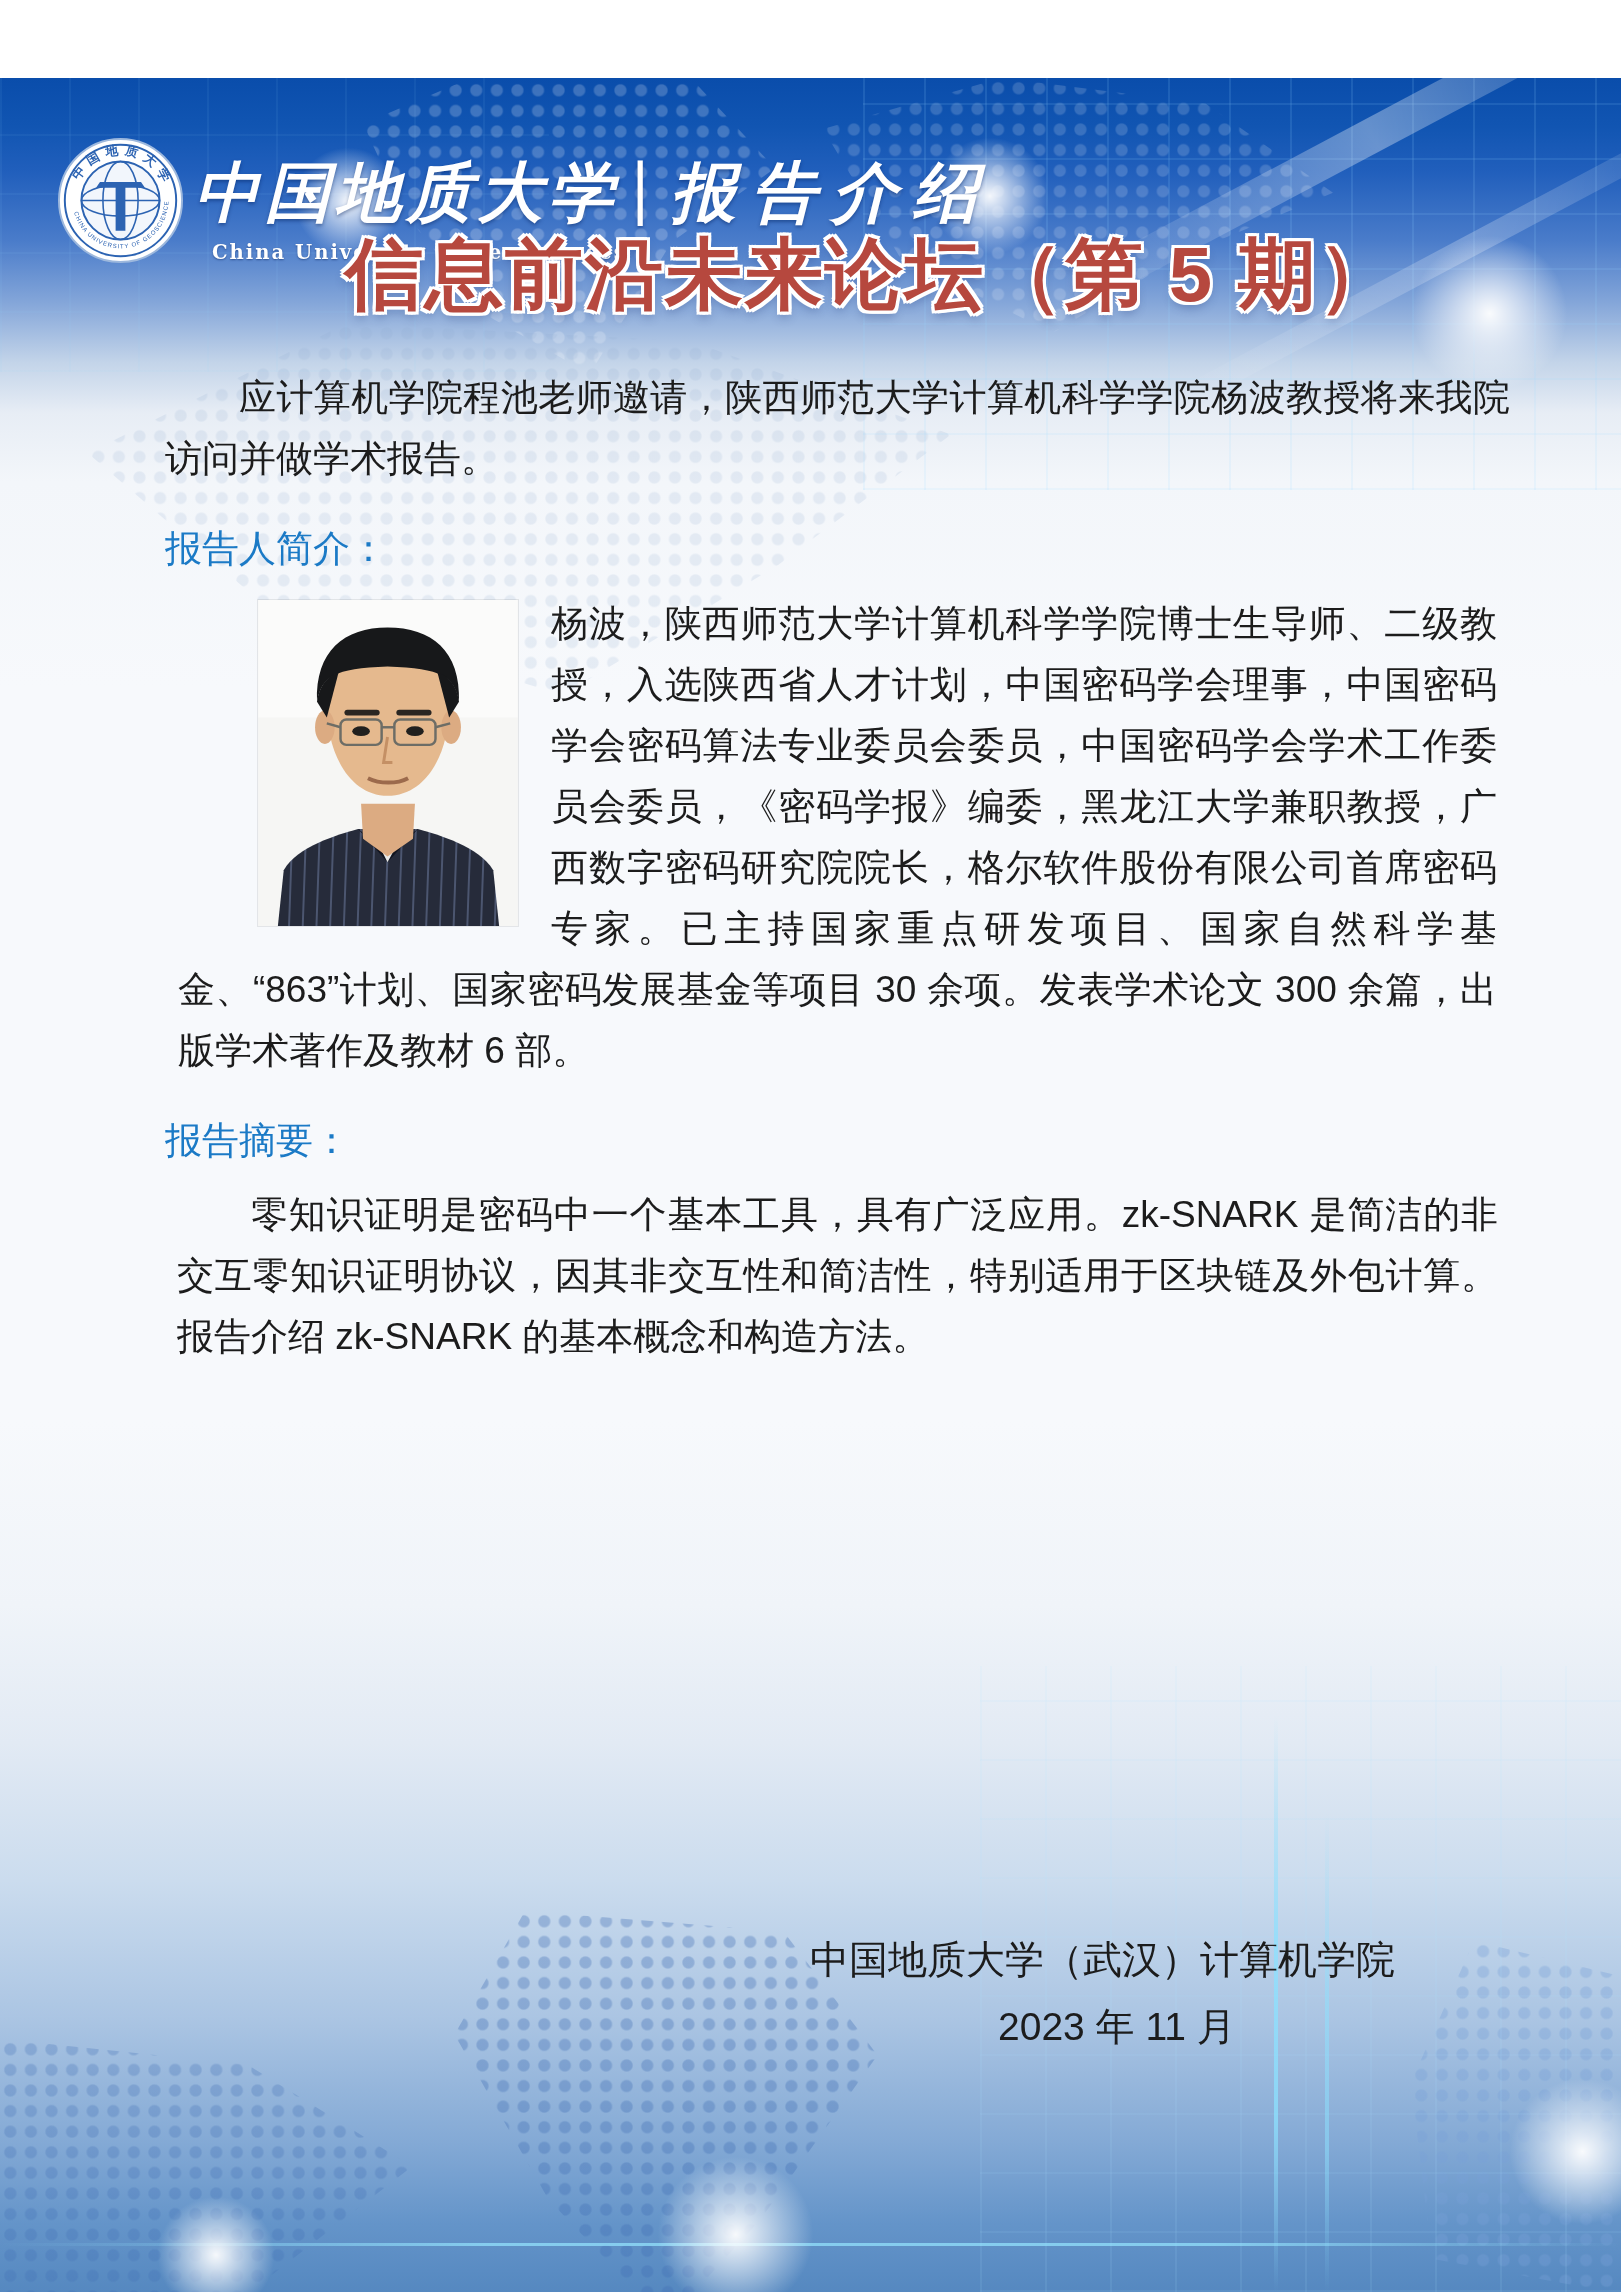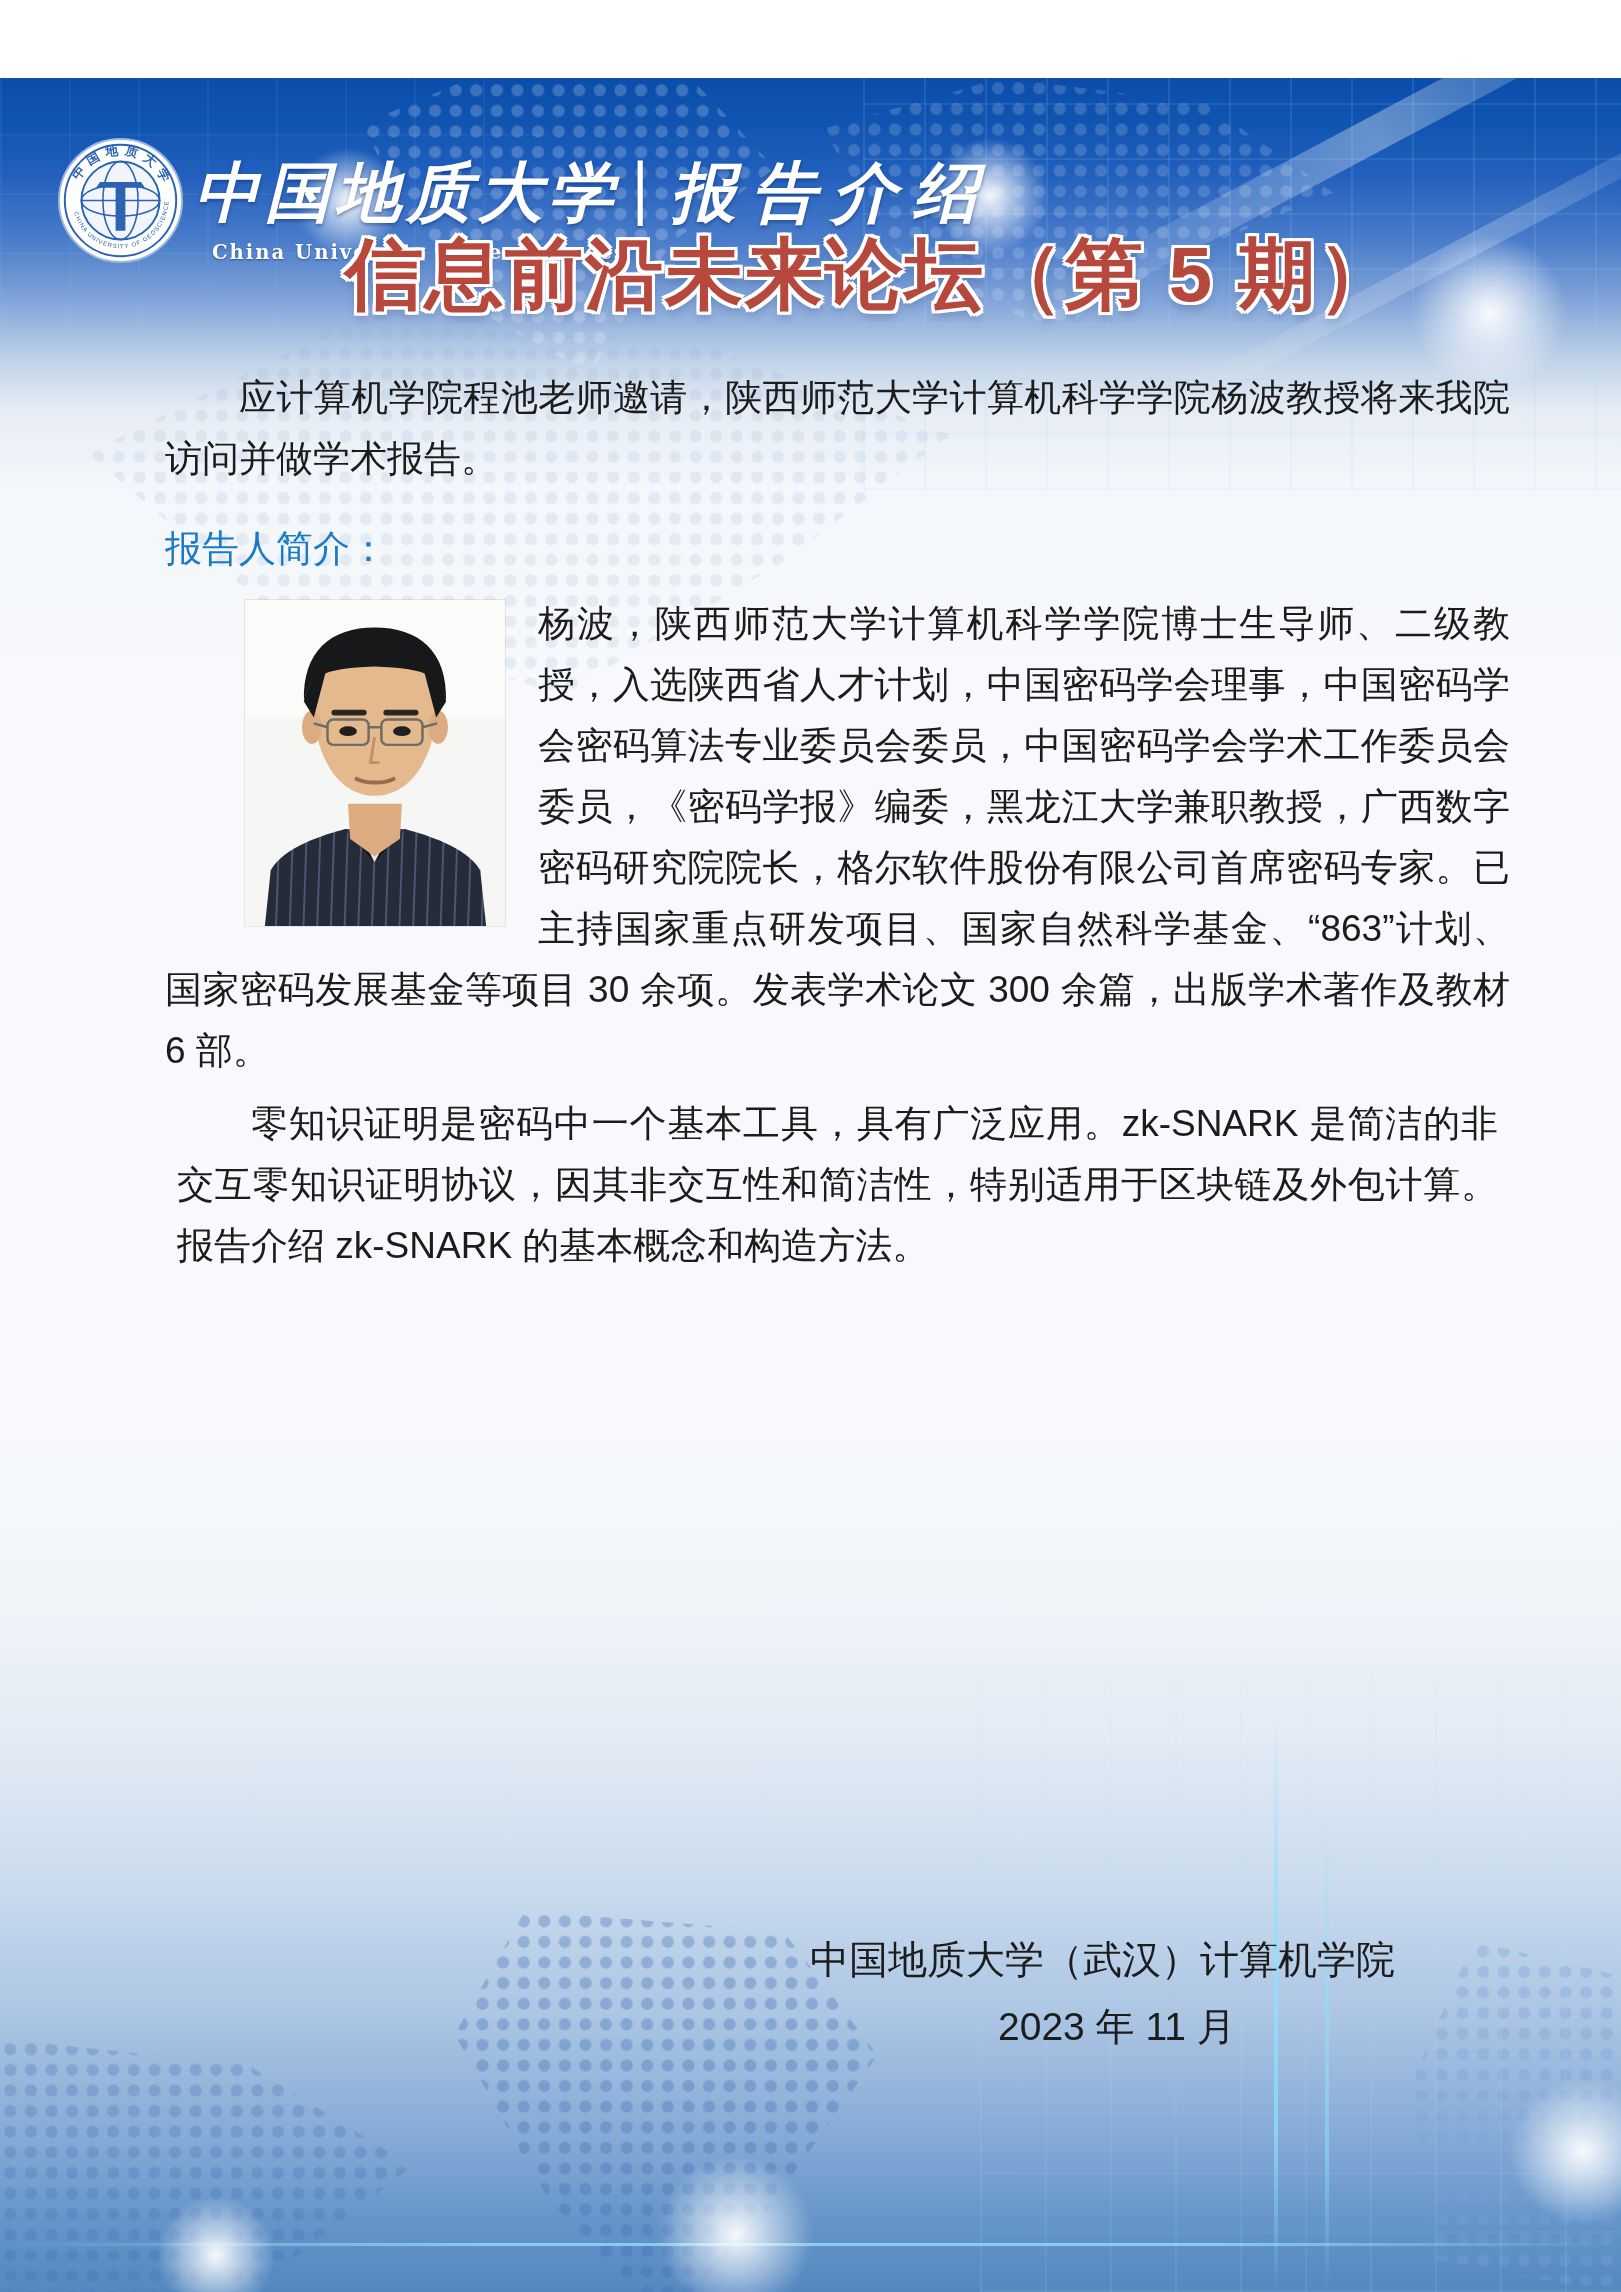--- a/index.html
+++ b/index.html
@@ -81,21 +81,21 @@
 
   
   .content{position:absolute;left:0;top:361px;width:1621px;padding:0 111px 0 165px;box-sizing:border-box;
     color:#1c1c1c;font-size:37px;line-height:61px;}
   .intro{margin:5.9px 0 13.7px 0;text-indent:2em;text-align:justify;}
   .info-list{margin:0;}
   .info-row{margin:0 0 3.9px 0;line-height:65px;white-space:nowrap;}
   .lbl{color:#1b7ac6;}
   .val{color:#1c1c1c;padding-left:13.7px;}
   .section-head{color:#1b7ac6;margin:29px 0 13.7px 0;line-height:61px;font-family:Liberation Serif, serif;}
-  .bio{margin:0;text-align:justify;}
+  .bio{margin:13px;text-align:justify;}
   .photo-wrap{float:left;width:260px;height:326px;margin:7.8px 33px 9.8px 80px;
     box-shadow:0 0 0 1px rgba(0,0,0,.08);background:#f4f4f2;}
   .abstract{margin:12px;text-indent:2em;text-align:justify;}
 
   
   .welcome{position:absolute;left:617px;top:1868px;font-size:43px;font-weight:bold;
     color:#c31310;letter-spacing:1px;}
   .org-line{position:absolute;left:810px;top:1933px;font-size:39px;color:#1c1c1c;}
   .date-line{position:absolute;left:998px;top:2000px;font-size:39px;color:#1c1c1c;}
 </style>
@@ -197,20 +197,21 @@
 
           <ellipse cx="105" cy="134" rx="9" ry="5" fill="#21201e"></ellipse>
           <ellipse cx="160" cy="134" rx="9" ry="5" fill="#21201e"></ellipse>
 
           <path d="M132 140 L128 166 L137 166" fill="none" stroke="#c49065" stroke-width="3"></path>
           <path d="M112 182 C124 188 142 188 153 182" fill="none" stroke="#9c6a4c" stroke-width="4"></path>
         </svg>
       </span><span>杨波，陕西师范大学计算机科学学院博士生导师、二级教授，入选陕西省人才计划，中国密码学会理事，中国密码学会密码算法专业委员会委员，中国密码学会学术工作委员会委员，《密码学报》编委，黑龙江大学兼职教授，广西数字密码研究院院长，格尔软件股份有限公司首席密码专家。已主持国家重点研发项目、国家自然科学基金、“863”计划、国家密码发展基金等项目 30 余项。发表学术论文 300 余篇，出版学术著作及教材 6 部。</span>
     </p>
 
+    <div class="section-head">报告摘要：</div>
     <p class="abstract">零知识证明是密码中一个基本工具，具有广泛应用。zk-SNARK 是简洁的非交互零知识证明协议，因其非交互性和简洁性，特别适用于区块链及外包计算。报告介绍 zk-SNARK 的基本概念和构造方法。</p>
   </div>
 
   <div class="org-line">中国地质大学（武汉）计算机学院</div>
   <div class="date-line">2023 年 11 月</div>
 
 </div>
 
 
 </body></html>

